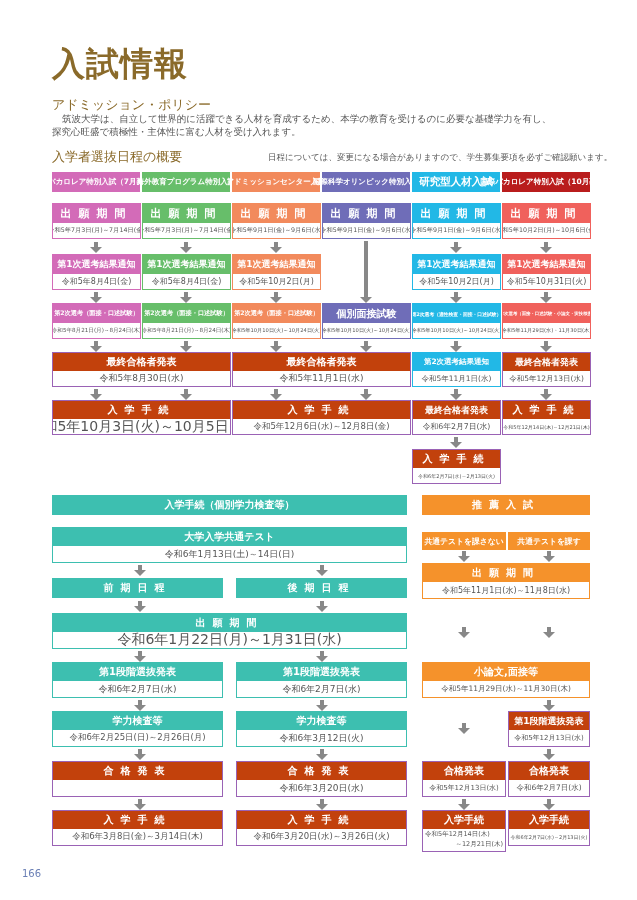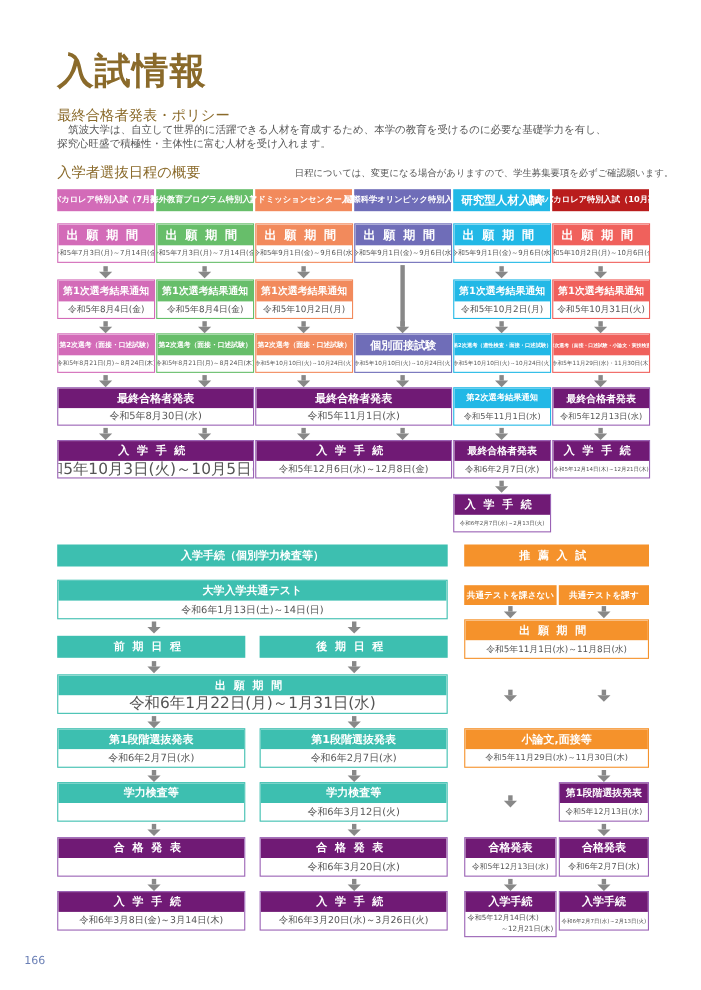--- a/index.html
+++ b/index.html
@@ -17,31 +17,31 @@
 .cat{position:absolute;color:#fff;font-size:7.5px;font-weight:bold;display:flex;align-items:center;justify-content:center;white-space:nowrap;height:20px;top:172px}
 .arrow{position:absolute;width:0;height:0;border-left:6px solid transparent;border-right:6px solid transparent;border-top:6px solid #888}
 .arrow::before{content:"";position:absolute;left:-2px;top:-11px;width:4px;height:5px;background:#888}
 .vline{position:absolute;width:4px;background:#888}
 .pink{border-color:#d36bb8}.pink .hd{background:#d36bb8}
 .green{border-color:#67be6a}.green .hd{background:#67be6a}
 .orange{border-color:#f28a5c}.orange .hd{background:#f28a5c}
 .blue{border-color:#6f6db8}.blue .hd{background:#6f6db8}
 .cyan{border-color:#22b8e6}.cyan .hd{background:#22b8e6}
 .red{border-color:#f0615c}.red .hd{background:#f0615c}
-.purple{border-color:#9a62b5}.purple .hd{background:#701a75}
+.purple{border-color:#9a62b5}.purple .hd{background:#c2410c}
 .teal{border-color:#3dbfb0}.teal .hd{background:#3dbfb0}
 .amber{border-color:#f5922b}.amber .hd{background:#f5922b}
 .pageno{left:22px;top:868px;font-size:10px;color:#6a7fb5}
 .wide .hd{letter-spacing:7px}
 </style>
 </head>
 <body>
 
 <div class="abs title">入試情報</div>
-<div class="abs h2 policy">最終合格者発表・ポリシー</div>
+<div class="abs h2 policy">アドミッション・ポリシー</div>
 <div class="abs ptext">
   <div style="padding-left:10px">筑波大学は、自立して世界的に活躍できる人材を育成するため、本学の教育を受けるのに必要な基礎学力を有し、</div>
   <div>探究心旺盛で積極性・主体性に富む人材を受け入れます。</div>
 </div>
 <div class="abs h2 sched">入学者選抜日程の概要</div>
 <div class="abs note">日程については、変更になる場合がありますので、学生募集要項を必ずご確認願います。</div>
 
 <div class="cat" style="left:52px;width:88px;background:#d36bb8">国際バカロレア特別入試（7月募集）</div>
 <div class="cat" style="left:142px;width:88px;background:#67be6a">海外教育プログラム特別入試</div>
 <div class="cat" style="left:232px;width:88px;background:#f28a5c">アドミッションセンター入試</div>
@@ -220,20 +220,21 @@
 <div class="box teal" style="left:236px;top:662px;width:171px;height:36px">
   <div class="hd" style="height:18px;font-size:10px">第1段階選抜発表</div>
   <div class="bd" style="height:16px;font-size:9px">令和6年2月7日(水)</div>
 </div>
 
 <div class="arrow" style="left:134px;top:705px"></div>
 <div class="arrow" style="left:316px;top:705px"></div>
 
 <div class="box teal" style="left:52px;top:711px;width:171px;height:36px">
   <div class="hd" style="height:18px;font-size:10px">学力検査等</div>
+  <div class="bd" style="height:16px;font-size:8.5px">令和6年2月25日(日)～2月26日(月)</div>
 </div>
 <div class="box teal" style="left:236px;top:711px;width:171px;height:36px">
   <div class="hd" style="height:18px;font-size:10px">学力検査等</div>
   <div class="bd" style="height:16px;font-size:9px">令和6年3月12日(火)</div>
 </div>
 
 <div class="arrow" style="left:134px;top:754px"></div>
 <div class="arrow" style="left:316px;top:754px"></div>
 
 <div class="box purple wide" style="left:52px;top:761px;width:171px;height:36px">

